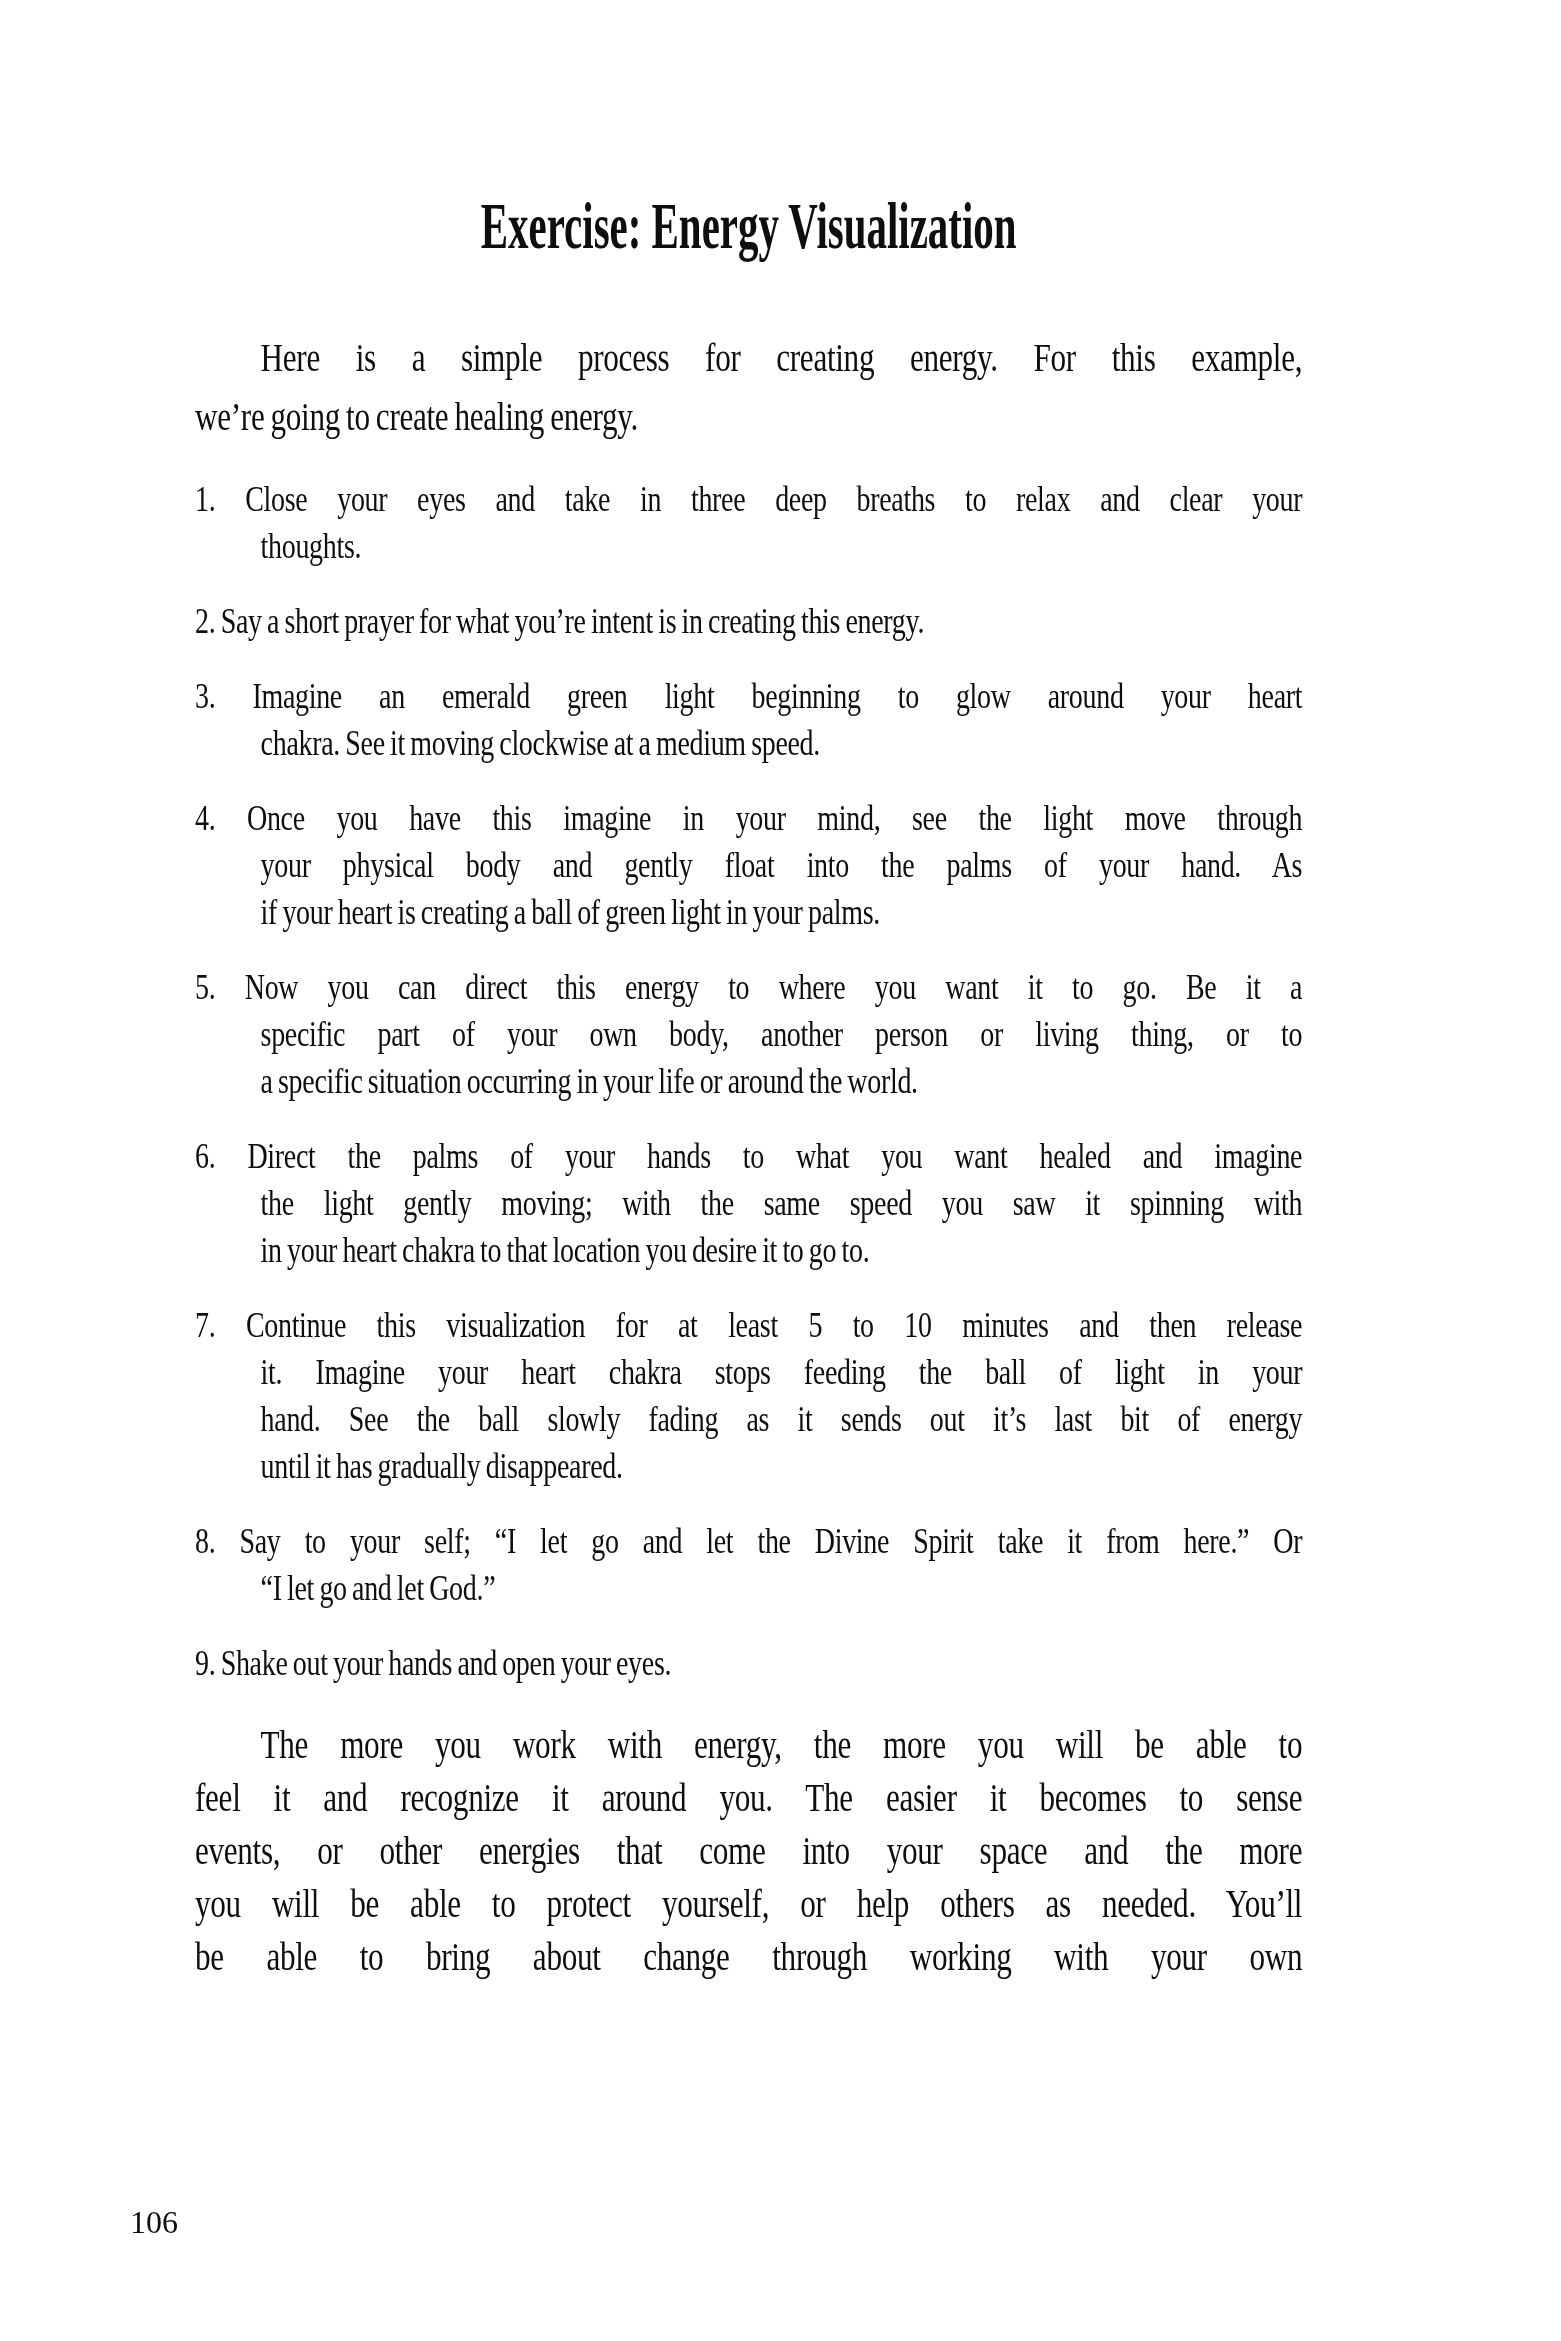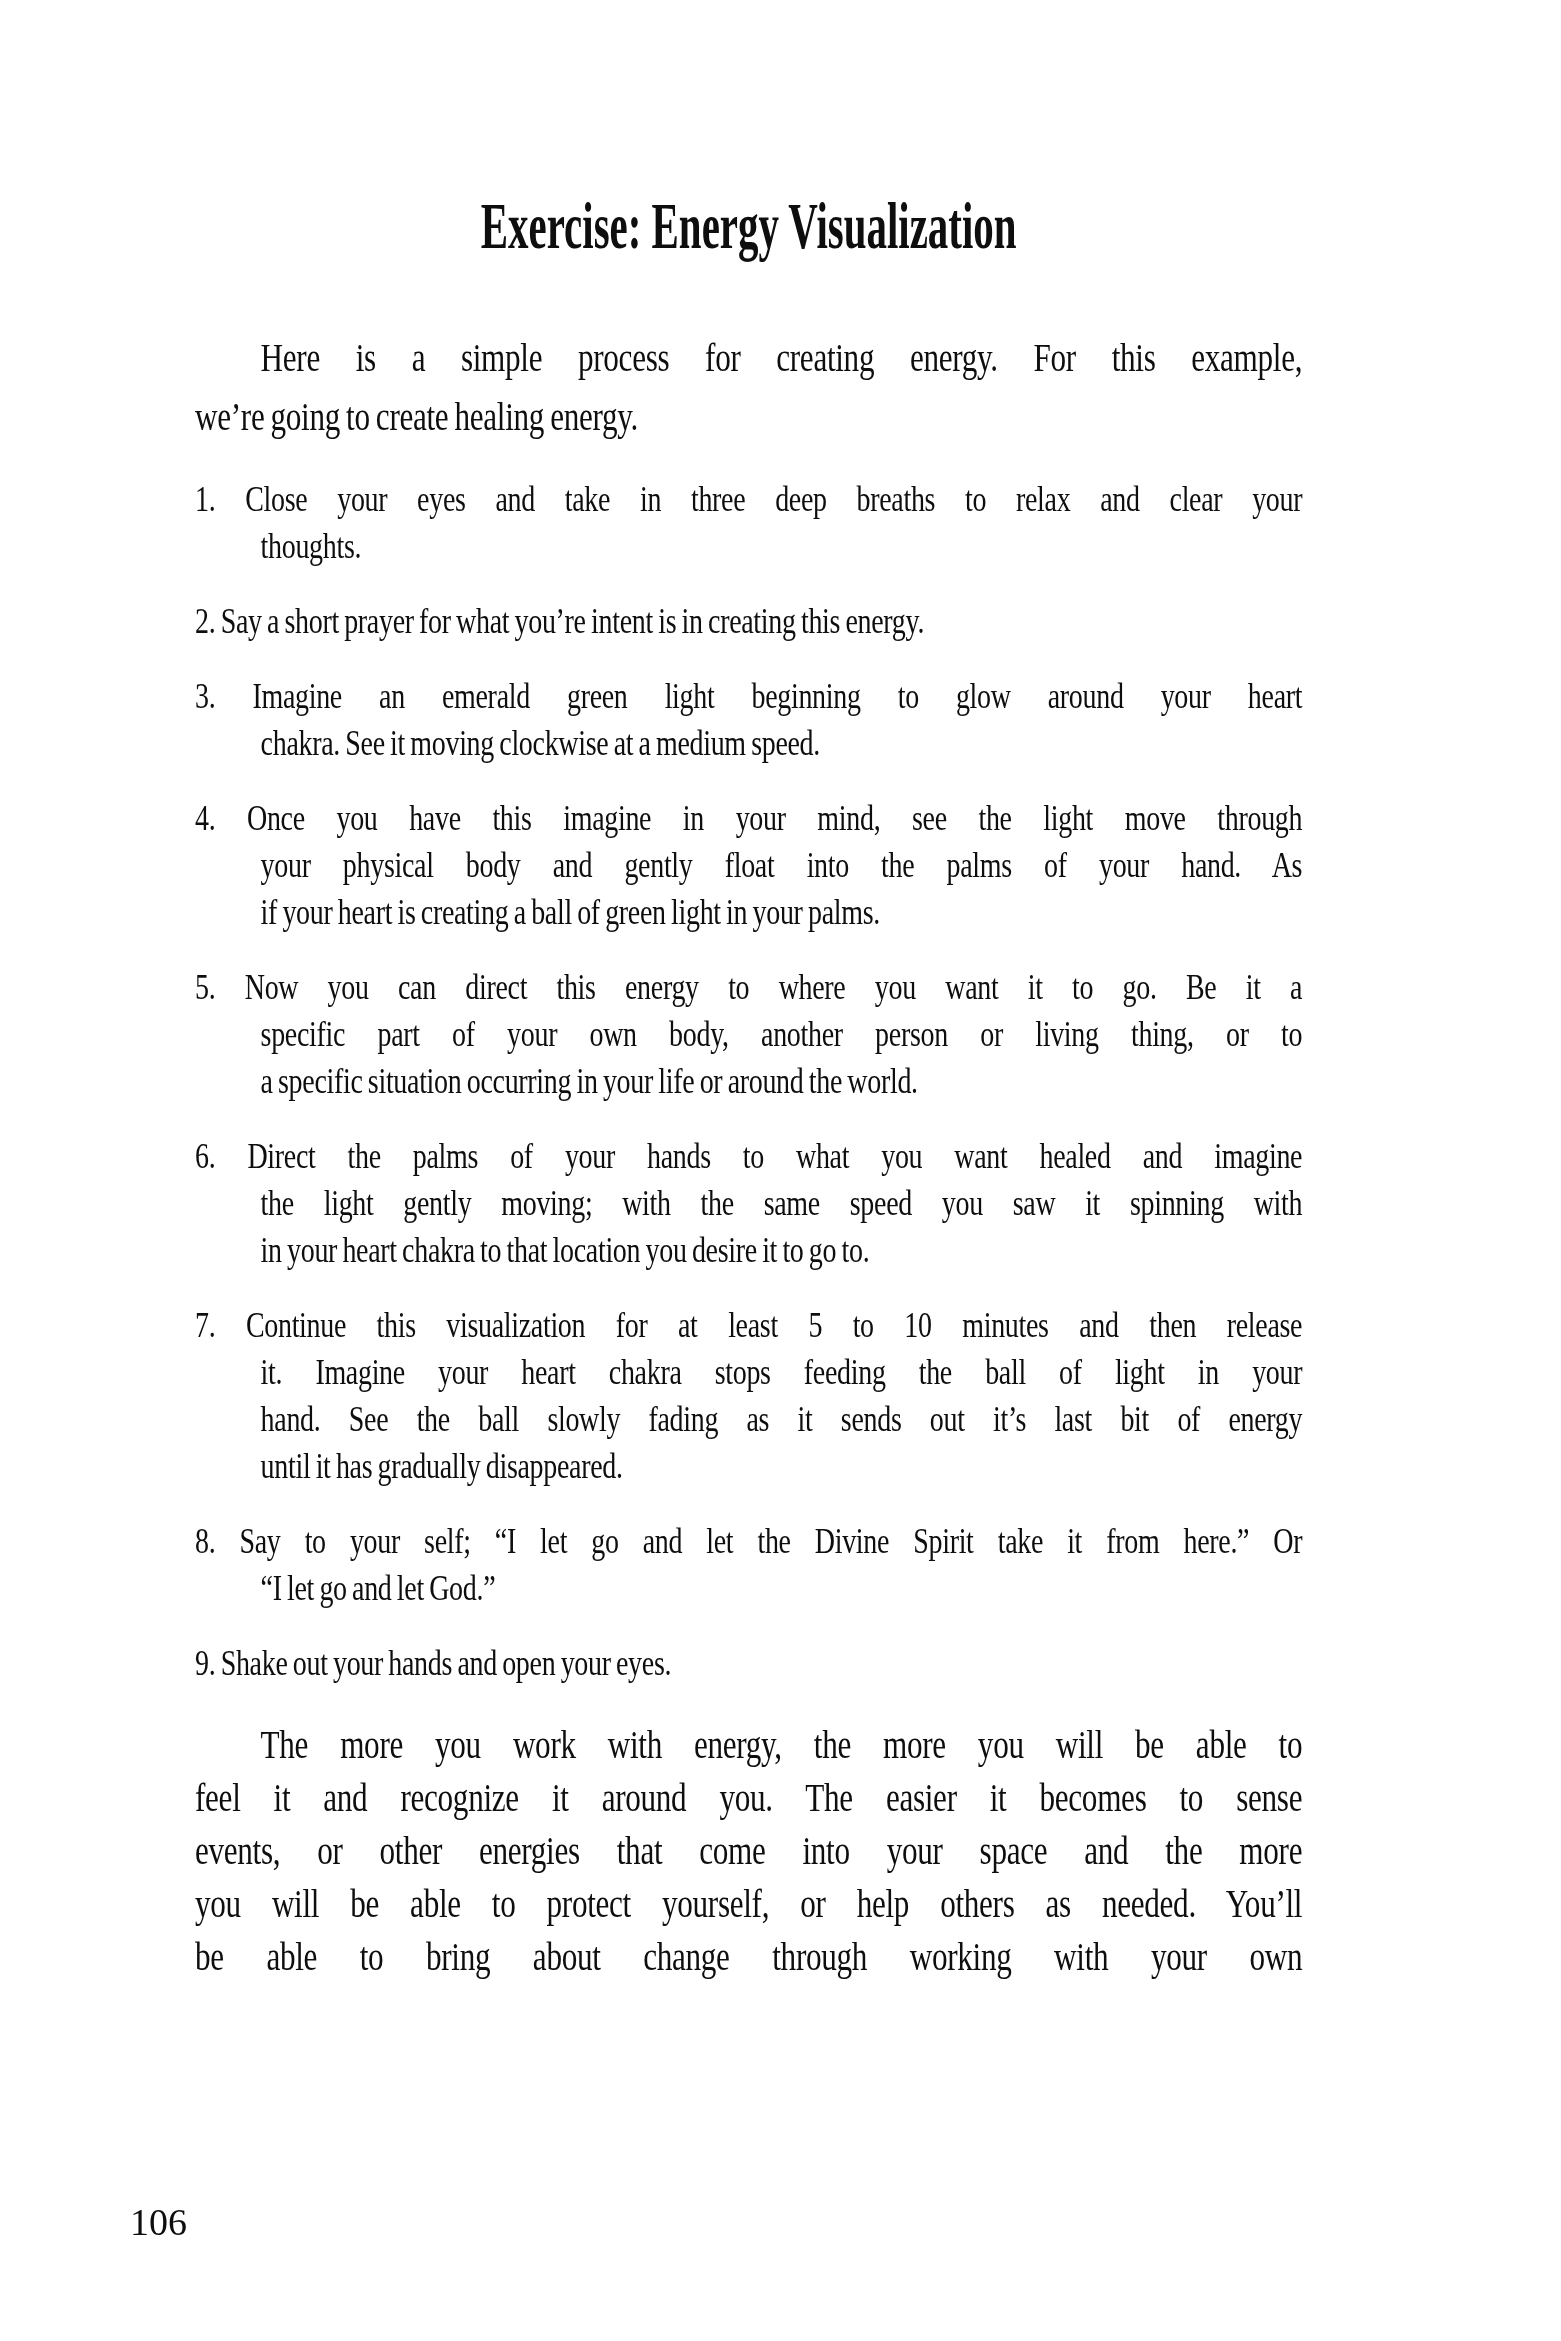--- a/index.html
+++ b/index.html
@@ -55,21 +55,21 @@
   .line.j {
     text-align: justify;
     text-align-last: justify;
   }
   .cont   { padding-left: 82px; }   
   .indent { text-indent: 82px; }    
   .pageno {
     position: absolute;
     left: 130px;
     top: 2199px;
-    font-size: 38px;
+    font-size: 32px;
     line-height: 47px;
   }
 </style>
 </head>
 <body>
 
 <div class="page">
   <div class="content">
 
     <div class="title-wrap">

